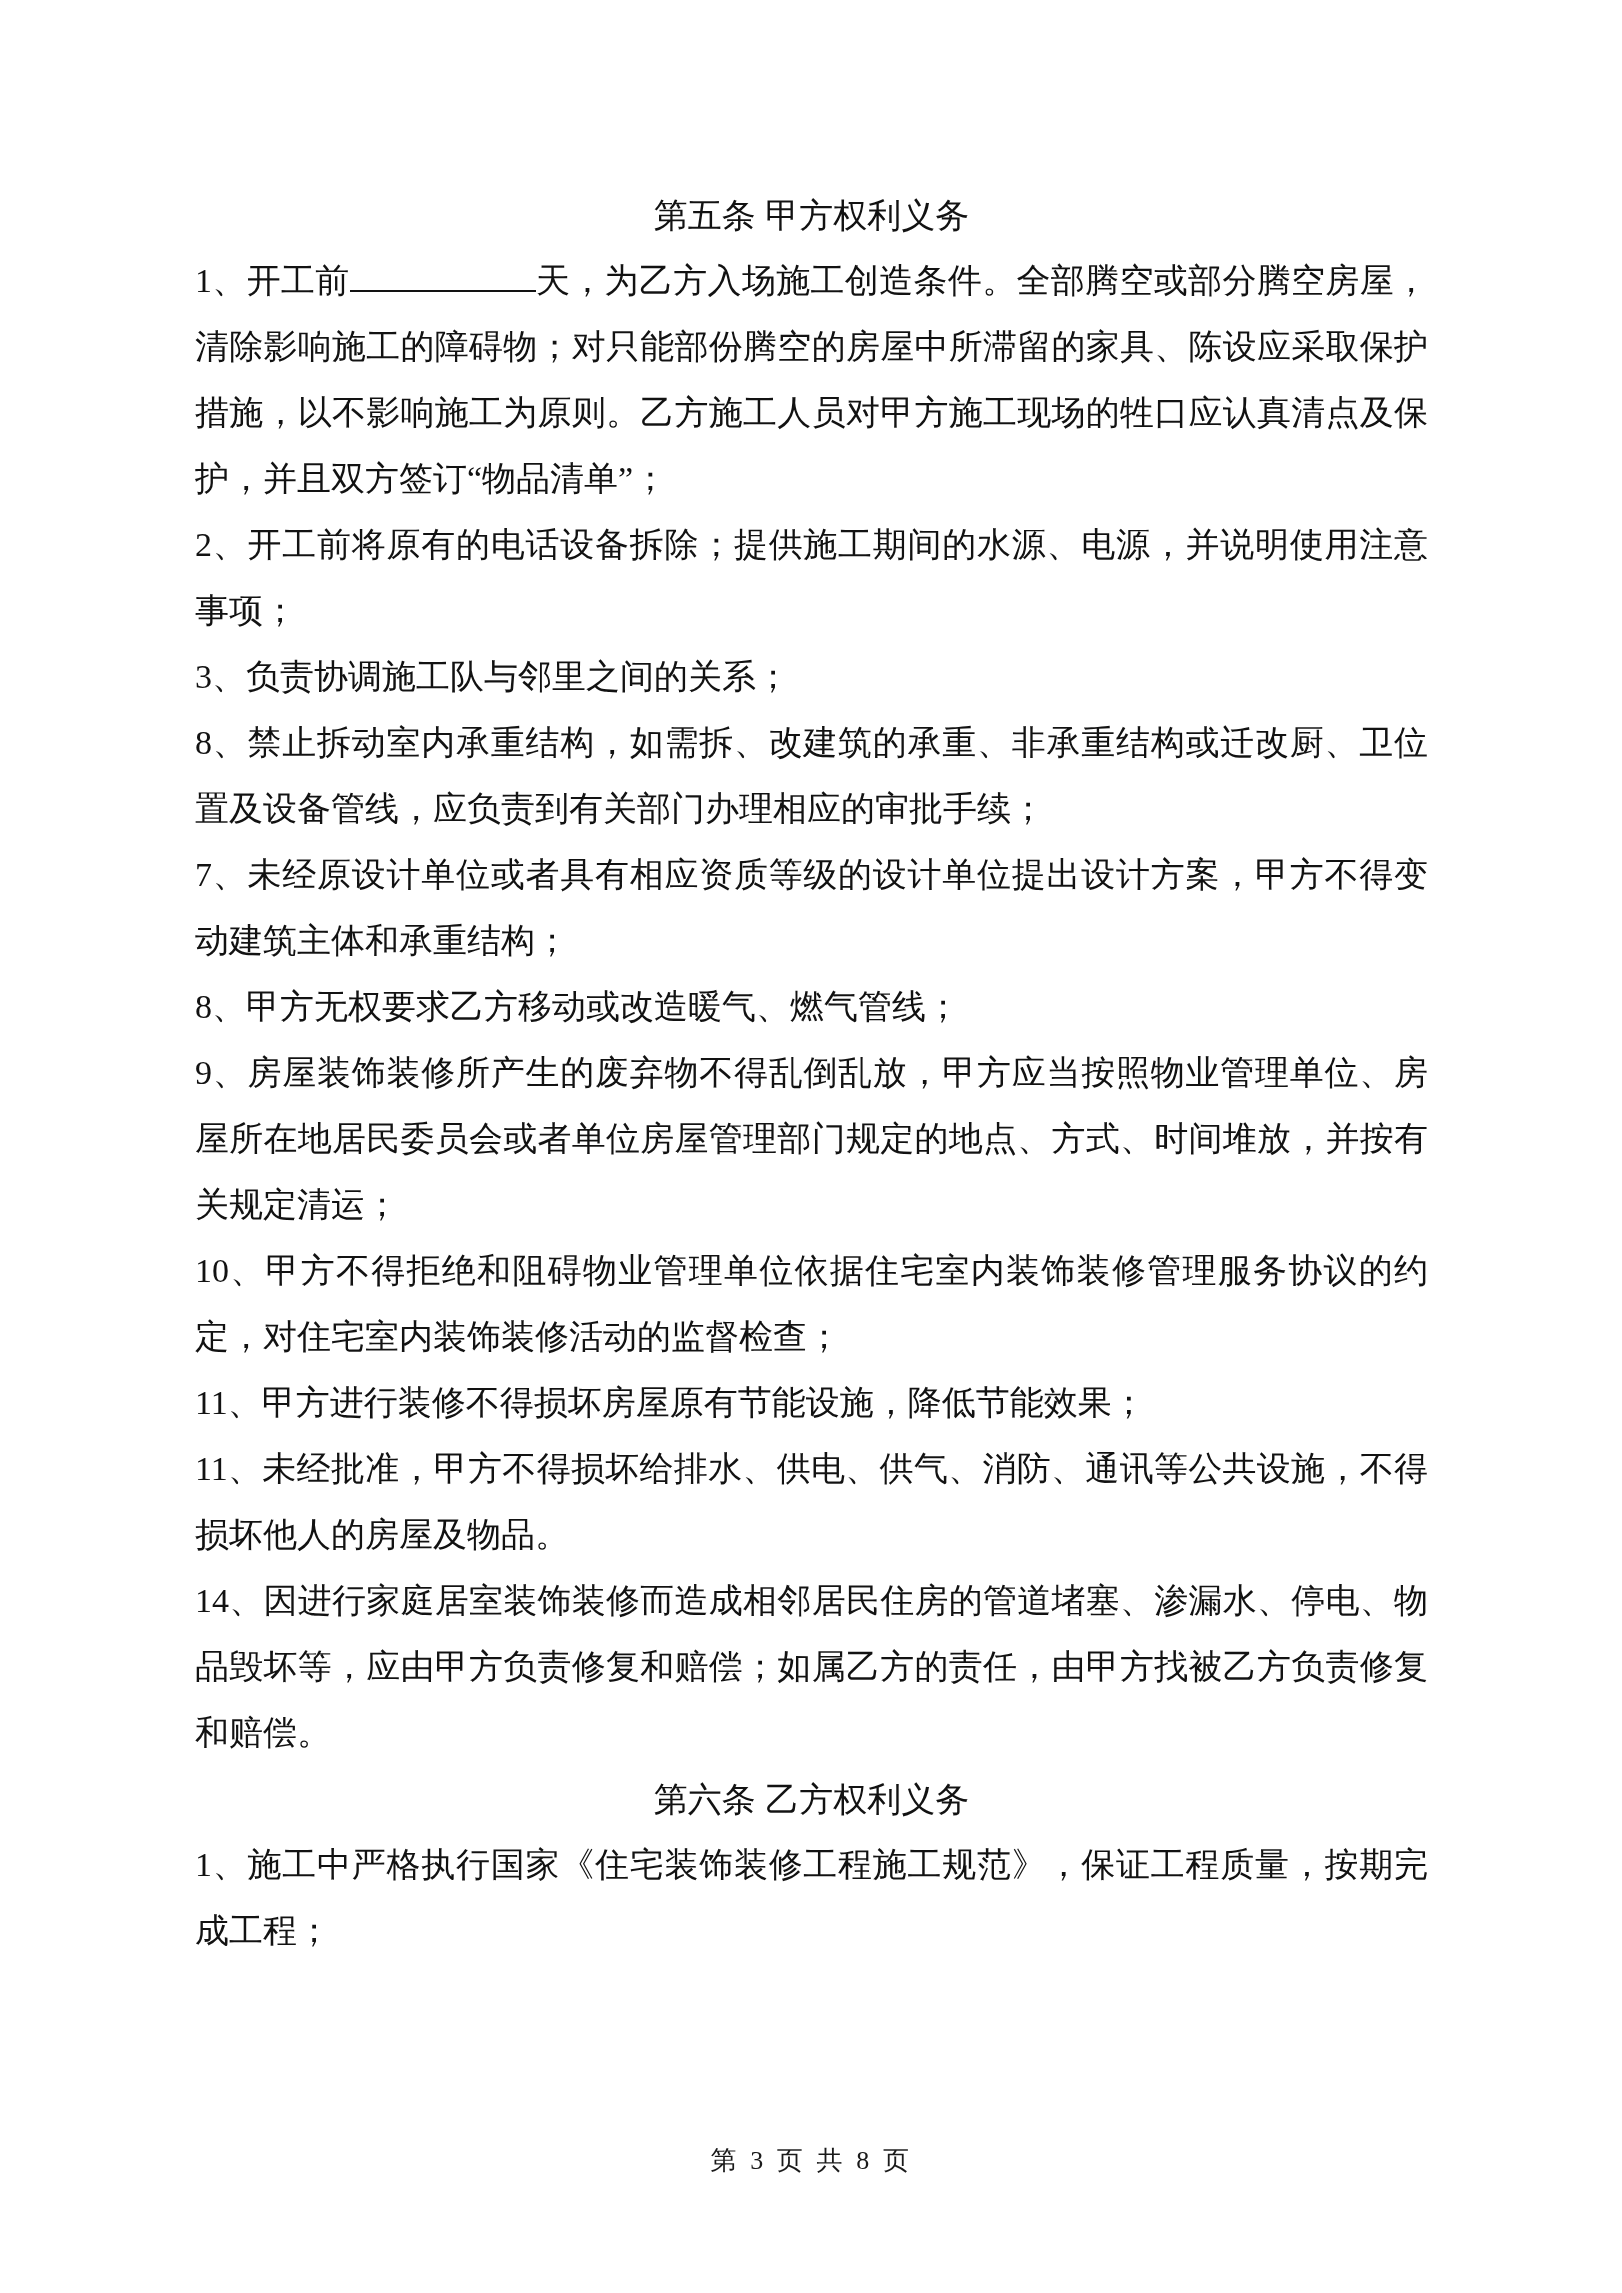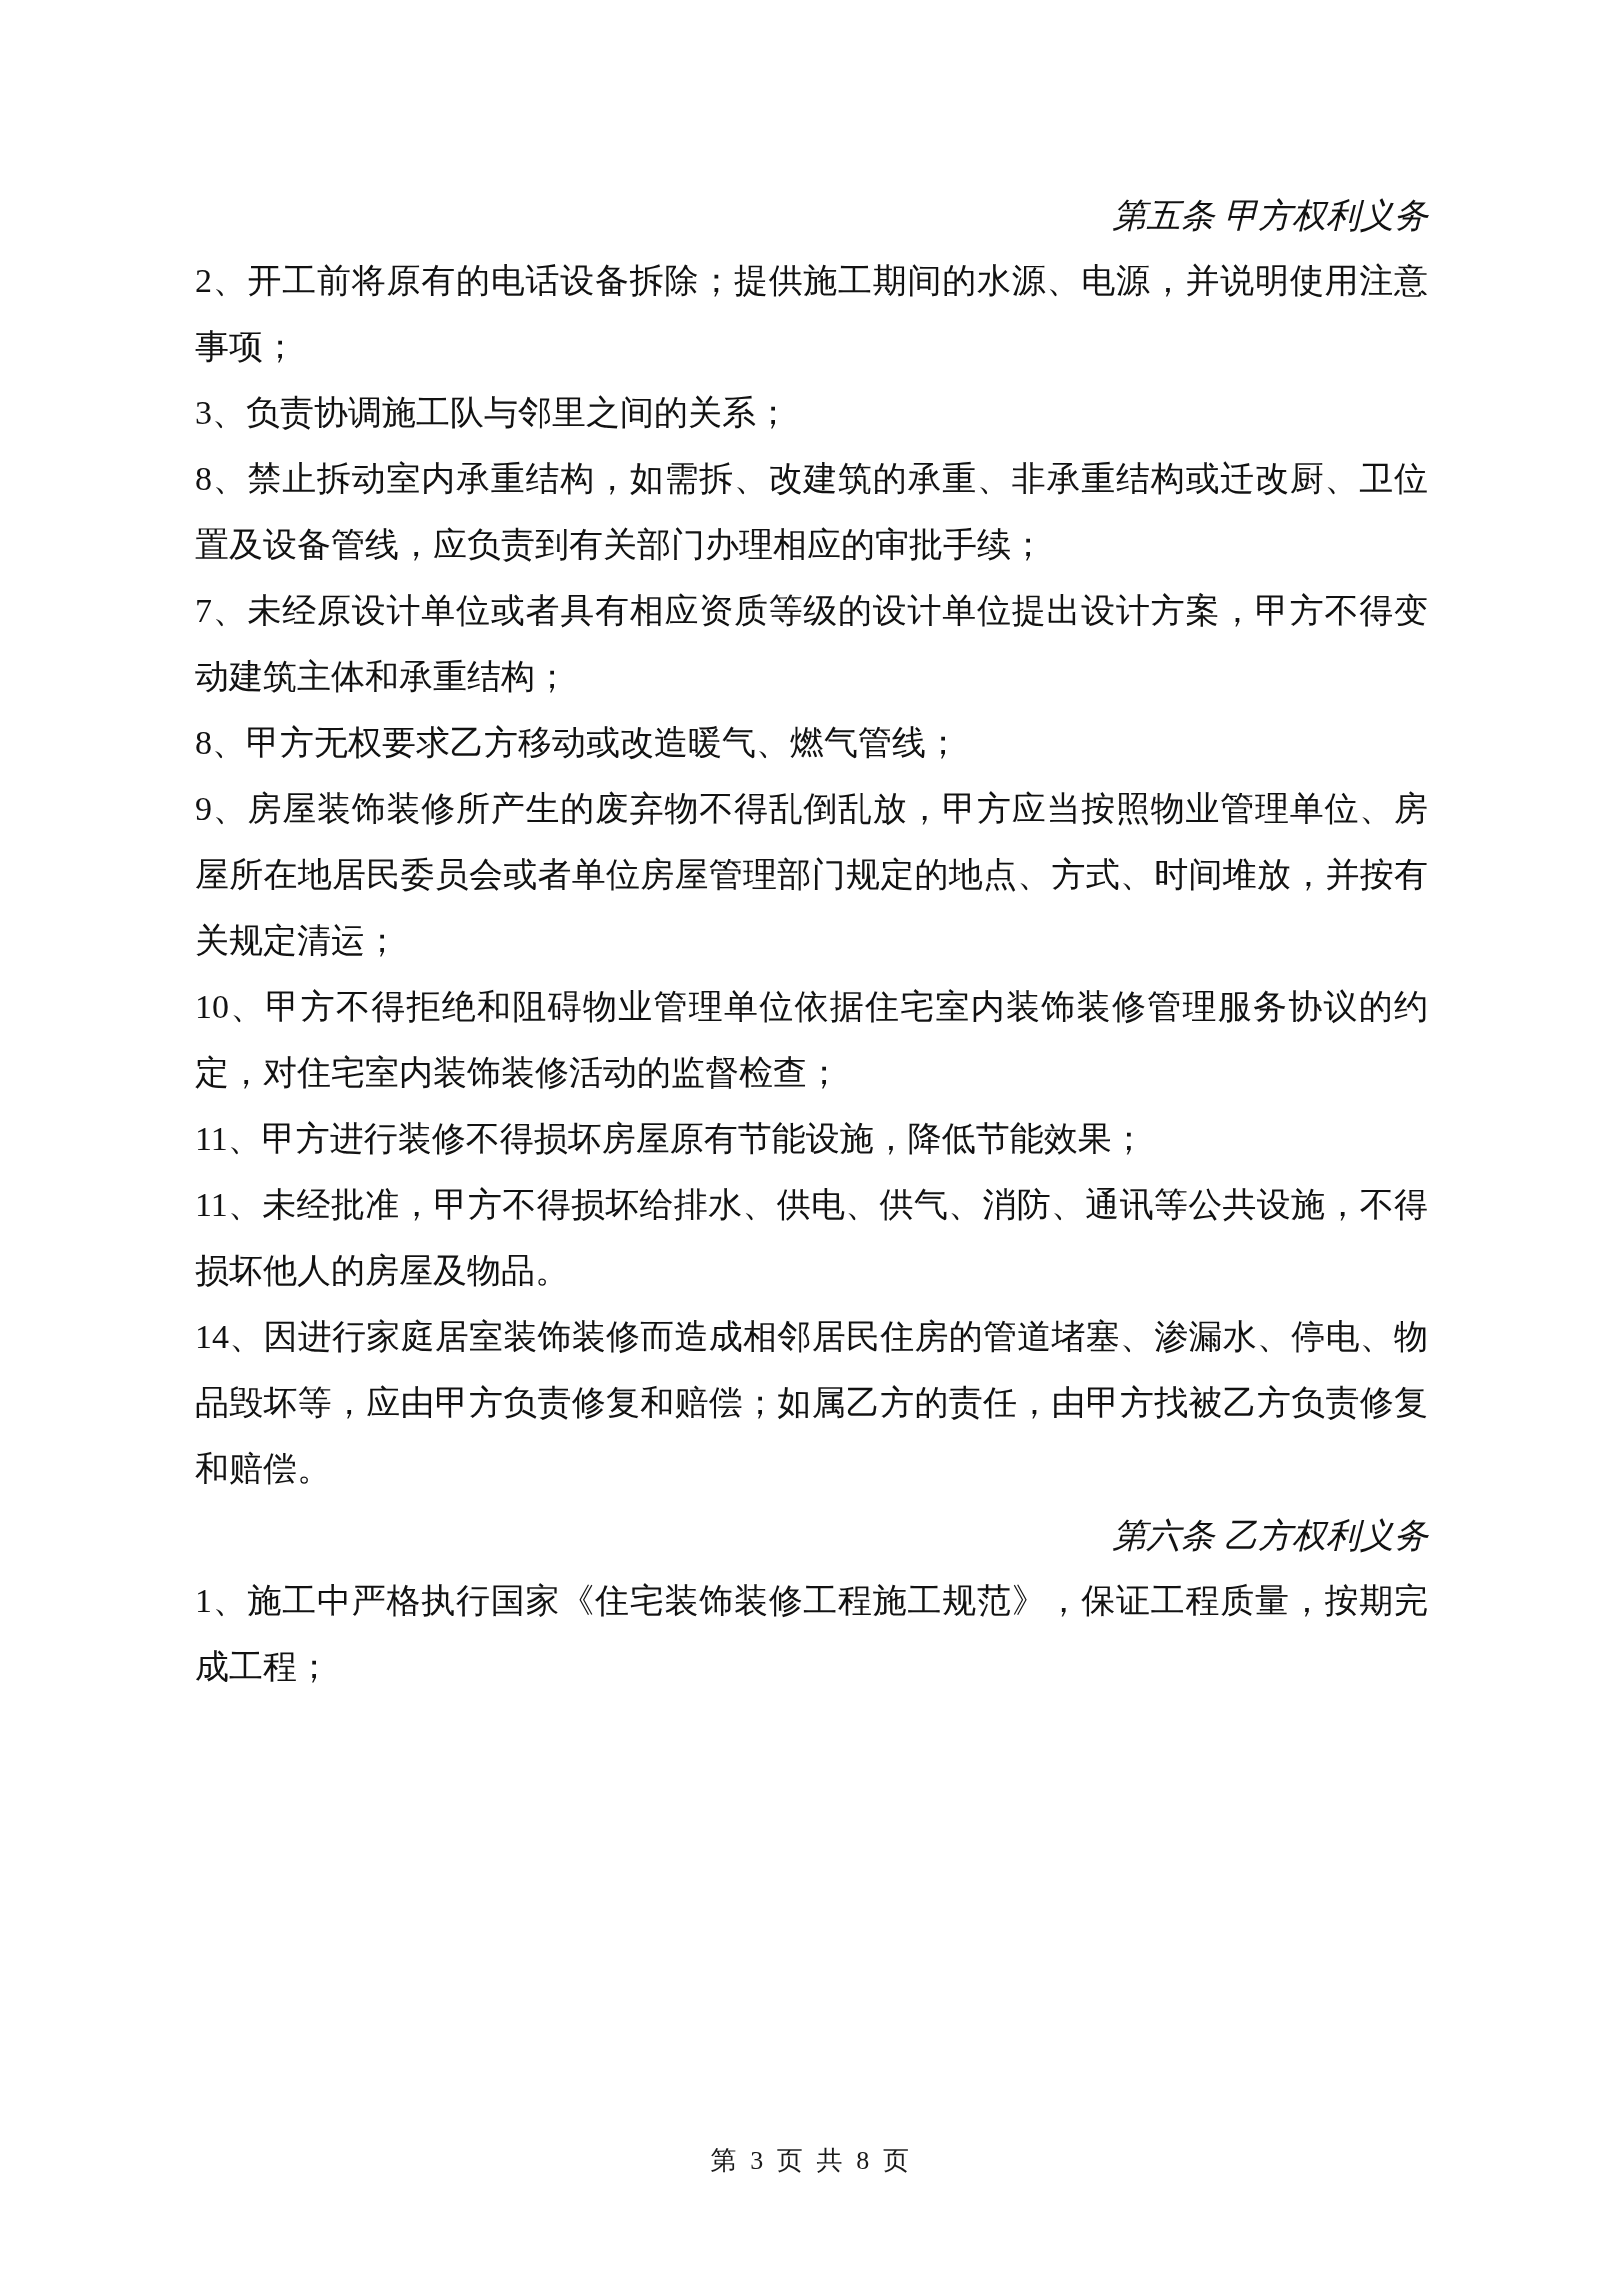--- a/index.html
+++ b/index.html
@@ -25,22 +25,21 @@
     font-size: 34px;
     line-height: 66px;
     text-align: justify;
     text-justify: inter-ideograph;
     margin: 0;
     color: #121212;
   }
   .para.heading {
     font-family: "Liberation Sans", "DejaVu Sans", sans-serif;
     font-weight: 500;
-    text-align: right;
-    font-style: italic;
+    text-align: center;
   }
   .blank {
     display: inline-block;
     width: 186px;
     height: 1em;
     vertical-align: baseline;
     border-bottom: 2.7px solid #121212;
   }
   .footer {
     position: absolute;
@@ -53,20 +52,21 @@
     letter-spacing: 3.6px;
     color: #1a1a1a;
   }
 </style>
 </head>
 <body>
 
 <div class="page">
   <div class="content" id="doc-content">
       <div class="para heading"><span>第五条 甲方权利义务</span></div>
+      <div class="para clause"><span>1、开工前</span><span class="blank"></span><span>天，为乙方入场施工创造条件。全部腾空或部分腾空房屋，清除影响施工的障碍物；对只能部份腾空的房屋中所滞留的家具、陈设应采取保护措施，以不影响施工为原则。乙方施工人员对甲方施工现场的牲口应认真清点及保护，并且双方签订“物品清单”；</span></div>
       <div class="para clause"><span>2、开工前将原有的电话设备拆除；提供施工期间的水源、电源，并说明使用注意事项；</span></div>
       <div class="para clause"><span>3、负责协调施工队与邻里之间的关系；</span></div>
       <div class="para clause"><span>8、禁止拆动室内承重结构，如需拆、改建筑的承重、非承重结构或迁改厨、卫位置及设备管线，应负责到有关部门办理相应的审批手续；</span></div>
       <div class="para clause"><span>7、未经原设计单位或者具有相应资质等级的设计单位提出设计方案，甲方不得变动建筑主体和承重结构；</span></div>
       <div class="para clause"><span>8、甲方无权要求乙方移动或改造暖气、燃气管线；</span></div>
       <div class="para clause"><span>9、房屋装饰装修所产生的废弃物不得乱倒乱放，甲方应当按照物业管理单位、房屋所在地居民委员会或者单位房屋管理部门规定的地点、方式、时间堆放，并按有关规定清运；</span></div>
       <div class="para clause"><span>10、甲方不得拒绝和阻碍物业管理单位依据住宅室内装饰装修管理服务协议的约定，对住宅室内装饰装修活动的监督检查；</span></div>
       <div class="para clause"><span>11、甲方进行装修不得损坏房屋原有节能设施，降低节能效果；</span></div>
       <div class="para clause"><span>11、未经批准，甲方不得损坏给排水、供电、供气、消防、通讯等公共设施，不得损坏他人的房屋及物品。</span></div>
       <div class="para clause"><span>14、因进行家庭居室装饰装修而造成相邻居民住房的管道堵塞、渗漏水、停电、物品毁坏等，应由甲方负责修复和赔偿；如属乙方的责任，由甲方找被乙方负责修复和赔偿。</span></div>

